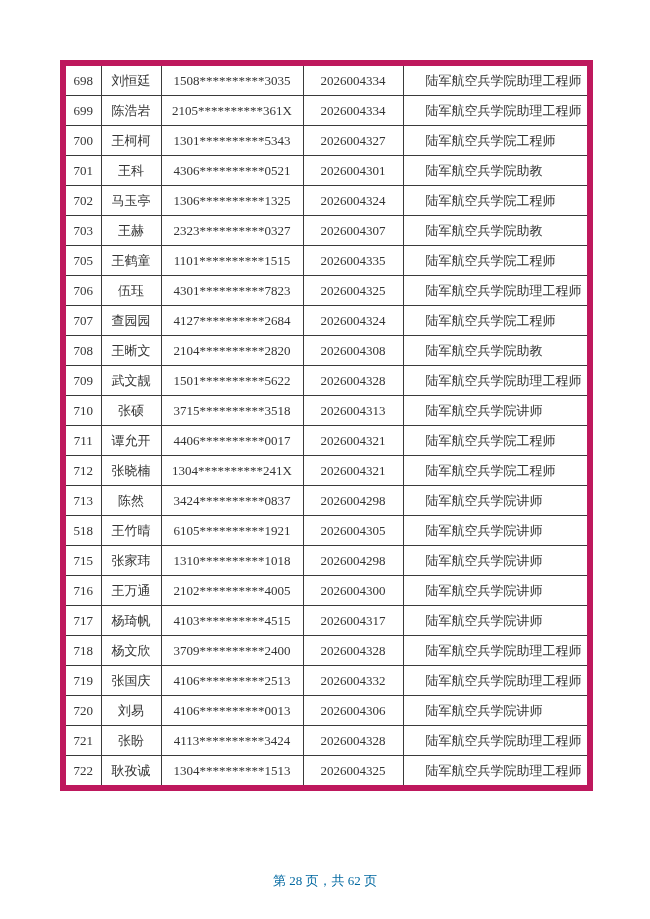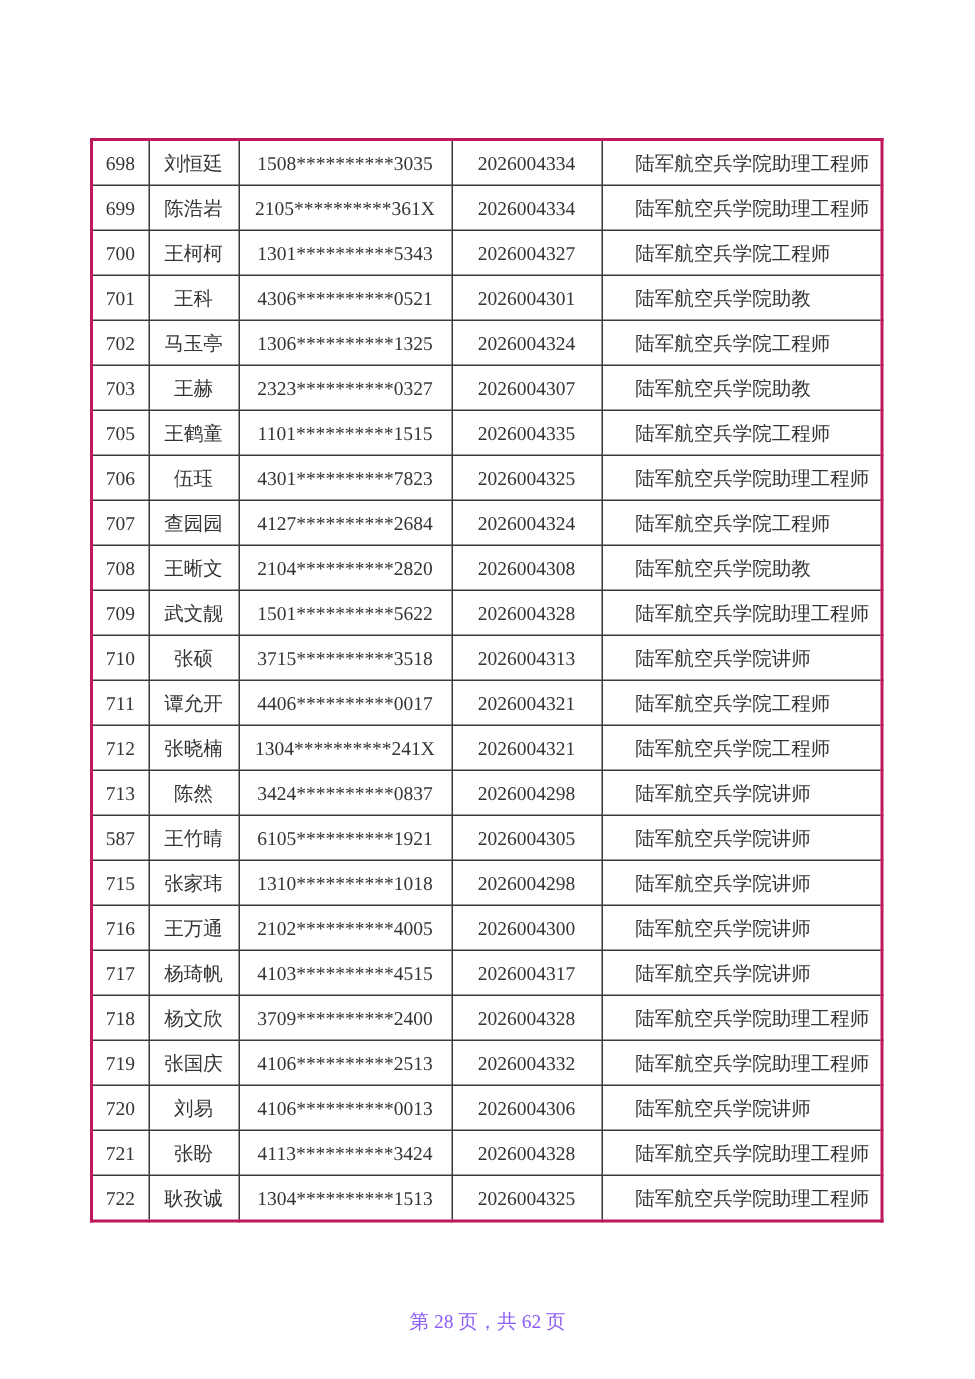--- a/index.html
+++ b/index.html
@@ -20,22 +20,21 @@
     height: 919px;
     background: #ffffff;
   }
   table.roster {
     position: absolute;
     left: 60px;
     top: 60px;
     width: 527px;
     border-collapse: collapse;
     table-layout: fixed;
-    border: 2px solid #be185d;
-    margin-top: 32px;
+    border: 6px solid #be185d;
   }
   table.roster col.c1 { width: 38px; }
   table.roster col.c2 { width: 60px; }
   table.roster col.c3 { width: 142px; }
   table.roster col.c4 { width: 100px; }
   table.roster col.c5 { width: 187px; }
   table.roster td {
     border: 1.5px solid #3a3a3a;
     height: 29px;
     padding: 0;
@@ -50,21 +49,21 @@
     text-align: left;
     padding-left: 22px;
   }
   .footer {
     position: absolute;
     left: 0;
     top: 872px;
     width: 650px;
     text-align: center;
     font-size: 13px;
-    color: #8b5cf6;
+    color: #0369a1;
   }
 </style>
 </head>
 <body>
 
 <div class="page">
   <table class="roster">
     <colgroup>
       <col class="c1">
         <col class="c2">
@@ -188,21 +187,21 @@
 
   <tr>
     <td>713</td>
     <td>陈然</td>
     <td>3424**********0837</td>
     <td>2026004298</td>
     <td class="left">陆军航空兵学院讲师</td>
   </tr>
 
   <tr>
-    <td>587</td>
+    <td>518</td>
     <td>王竹晴</td>
     <td>6105**********1921</td>
     <td>2026004305</td>
     <td class="left">陆军航空兵学院讲师</td>
   </tr>
 
   <tr>
     <td>715</td>
     <td>张家玮</td>
     <td>1310**********1018</td>

